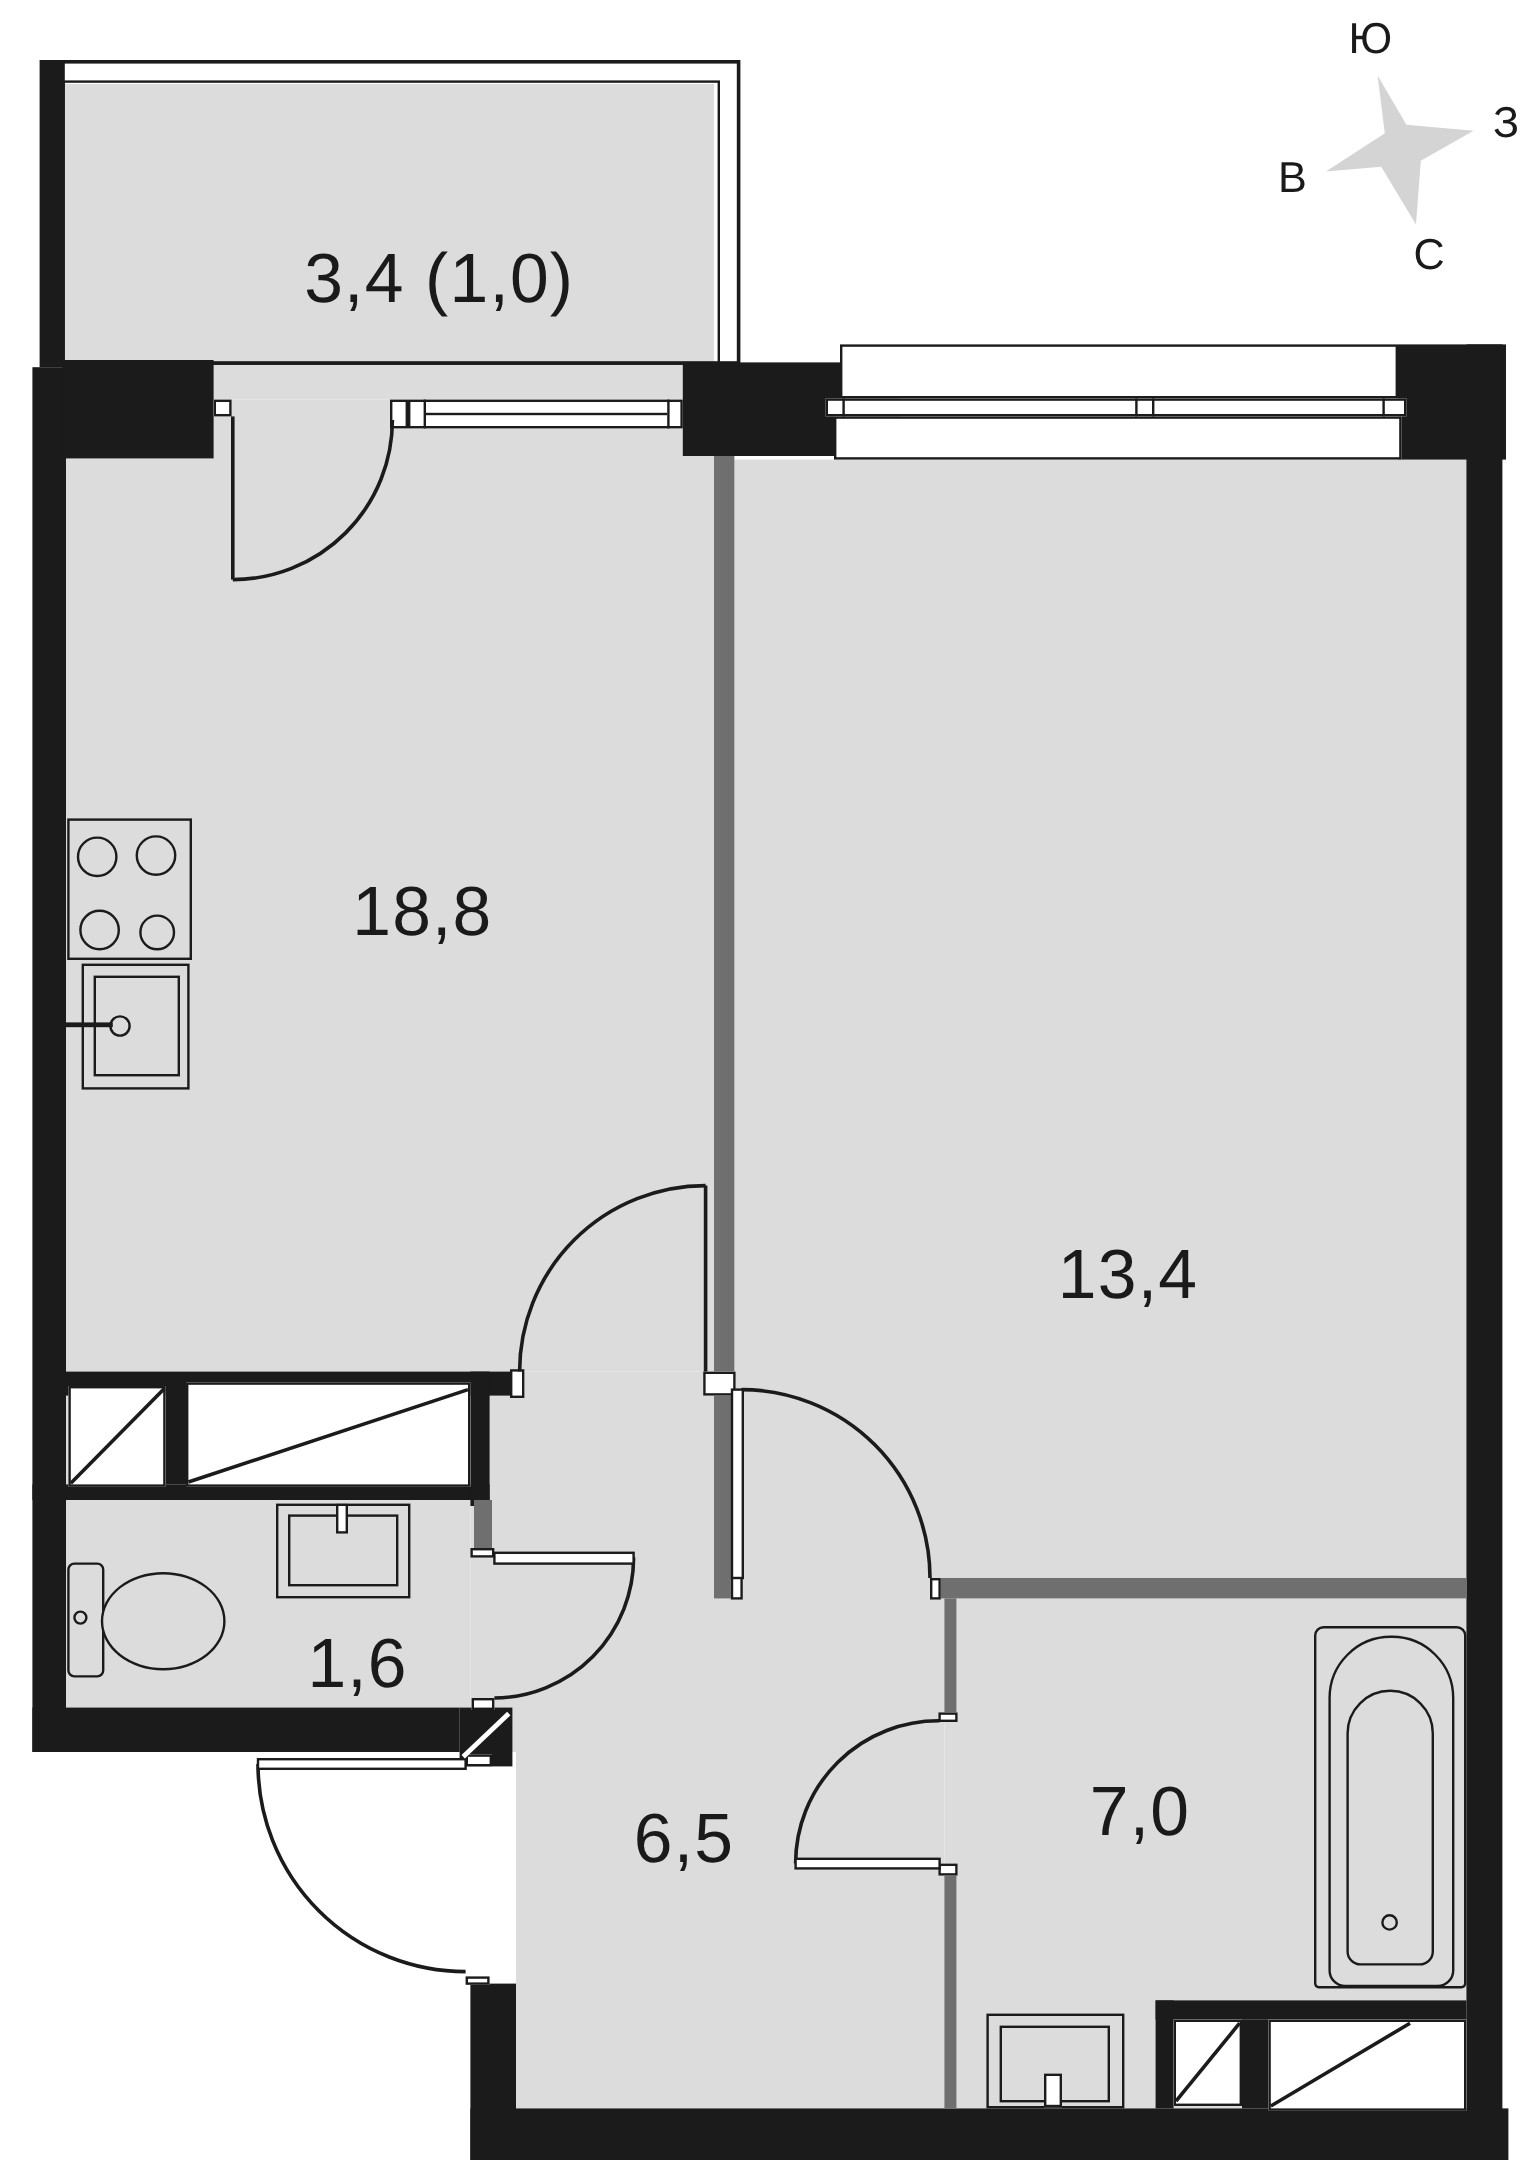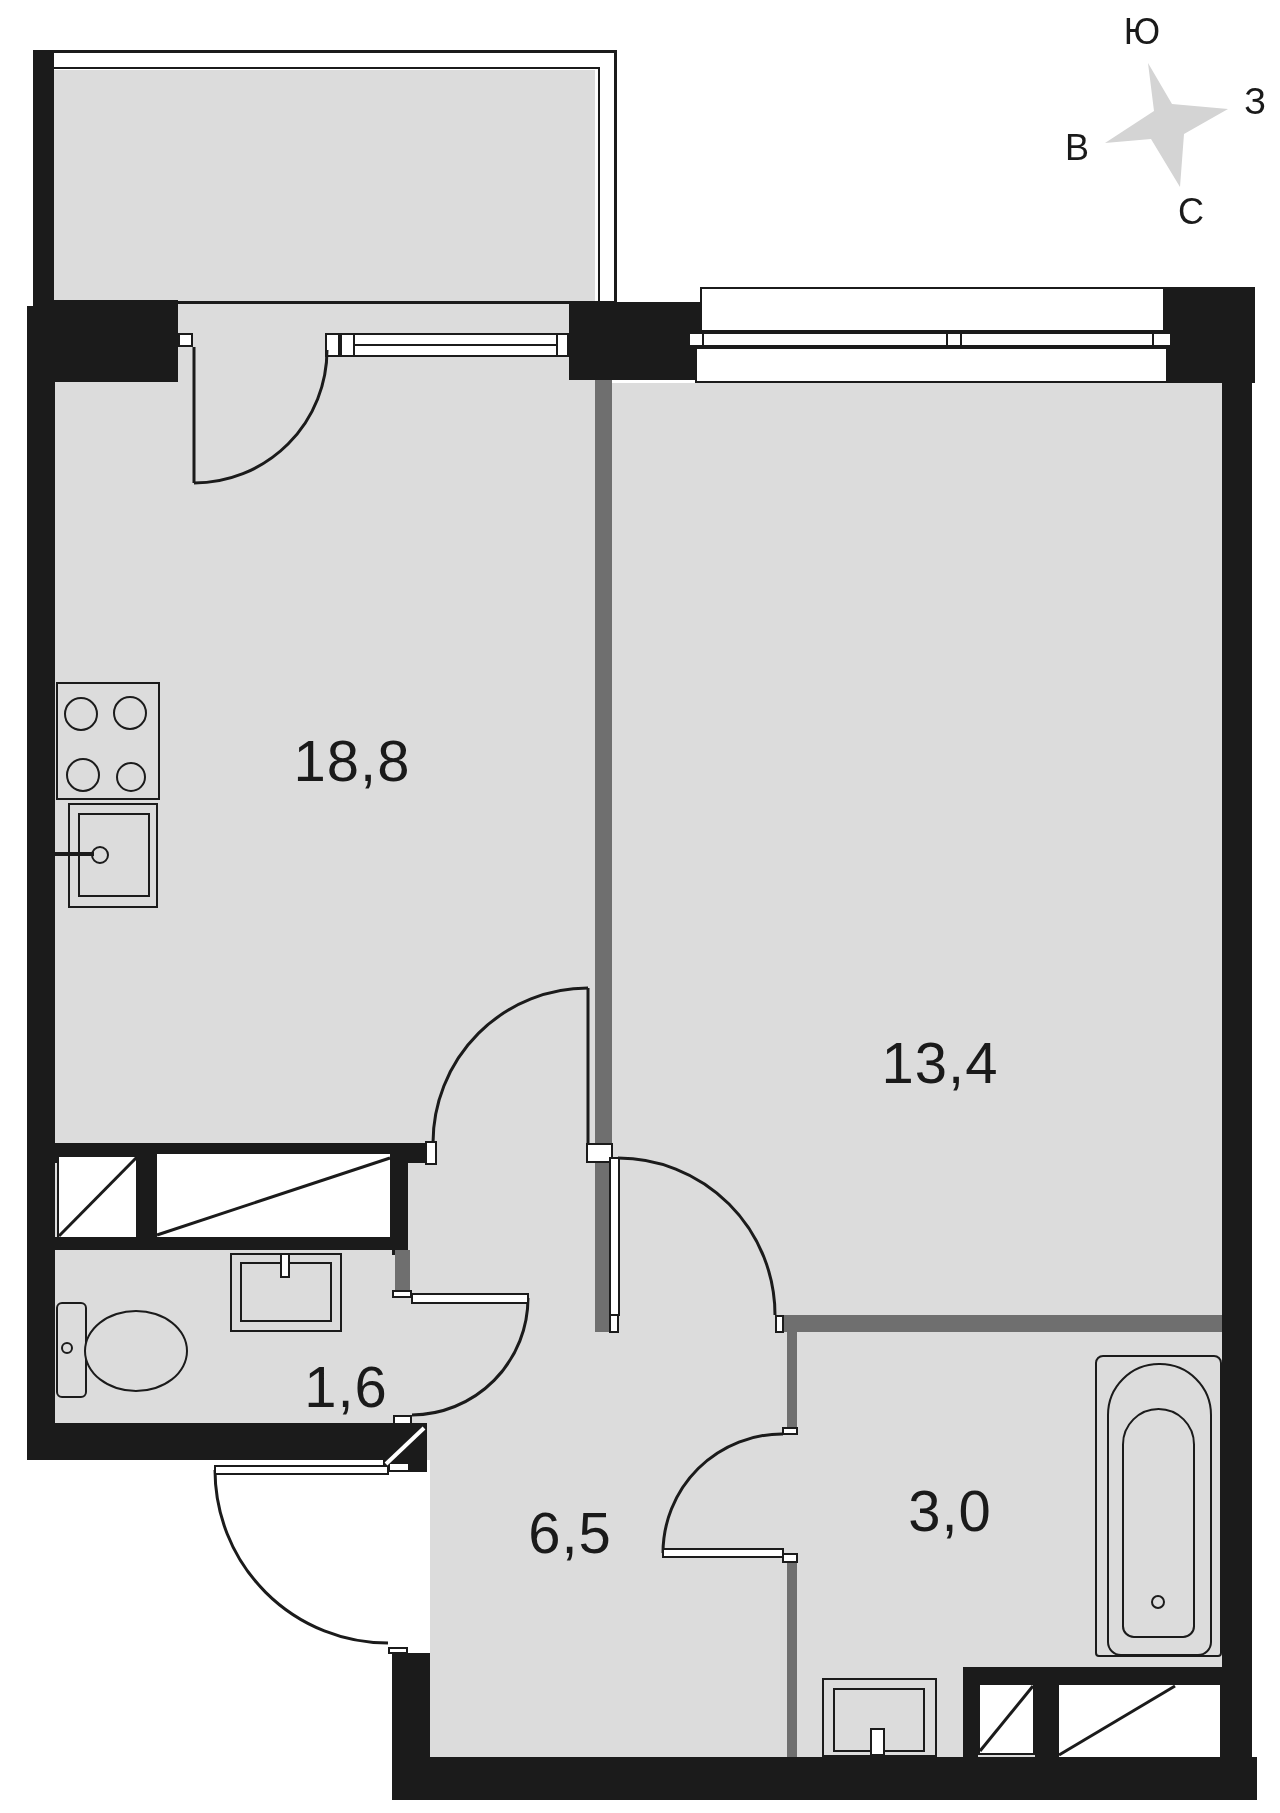--- a/index.html
+++ b/index.html
@@ -149,24 +149,25 @@
     <line class="wln" x1="386" y1="1464" x2="424" y2="1428"></line>
 
     <line class="ln" x1="59" y1="1236" x2="137" y2="1157"></line>
     <line class="ln" x1="157" y1="1235" x2="390" y2="1158"></line>
     <line class="ln" x1="980" y1="1751" x2="1033" y2="1686"></line>
     <line class="ln" x1="1059" y1="1755" x2="1175" y2="1686"></line>
 
     <polygon class="star" points="1148,63 1172,104 1228,109 1184,134 1180,187 1151,139 1105,143 1154,111"></polygon>
   </svg>
 
+  <div class="roomlabel" style="left:366px;top:232px;">3,4 (1,0)</div>
   <div class="roomlabel" style="left:352px;top:760px;">18,8</div>
   <div class="roomlabel" style="left:940px;top:1062px;">13,4</div>
-  <div class="roomlabel" style="left:298px;top:1386px;margin-left:48px;">1,6</div>
+  <div class="roomlabel" style="left:298px;top:1386px;">1,6</div>
   <div class="roomlabel" style="left:570px;top:1532px;">6,5</div>
-  <div class="roomlabel" style="left:950px;top:1510px;">3,0</div>
+  <div class="roomlabel" style="left:950px;top:1510px;">7,0</div>
 
   <div class="complabel" style="left:1142px;top:32px;">Ю</div>
   <div class="complabel" style="left:1255px;top:102px;">З</div>
   <div class="complabel" style="left:1077px;top:148px;">В</div>
   <div class="complabel" style="left:1191px;top:212px;">С</div>
 
 </div>
 
 </body></html>

